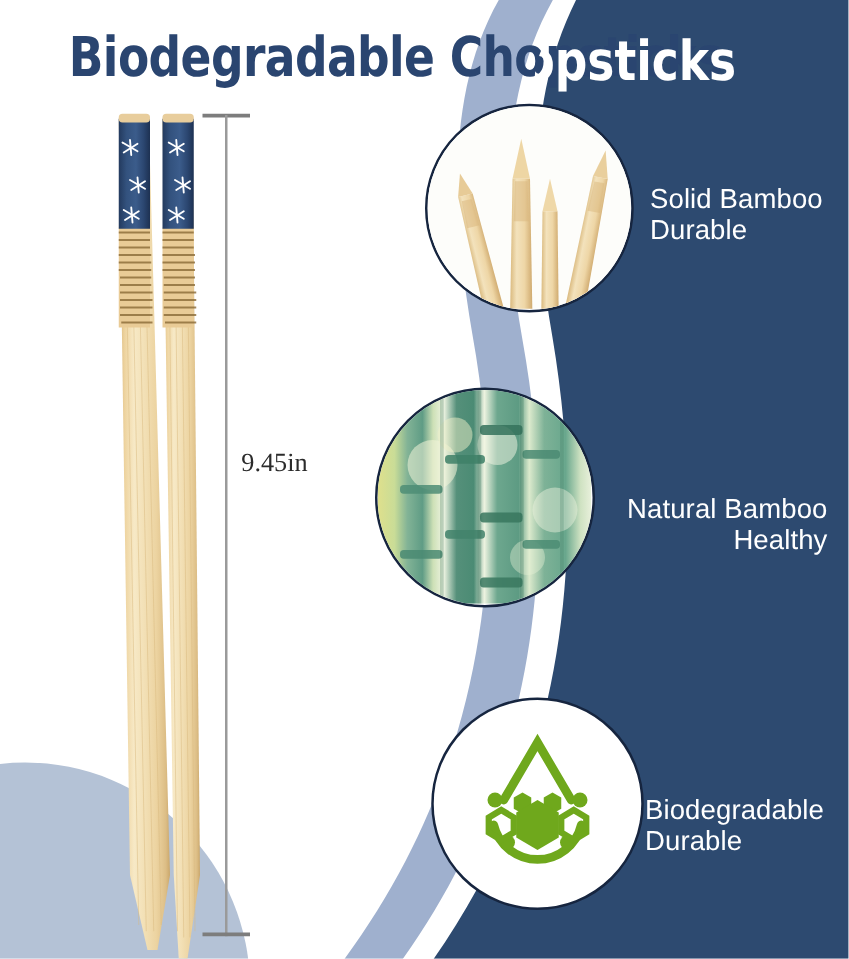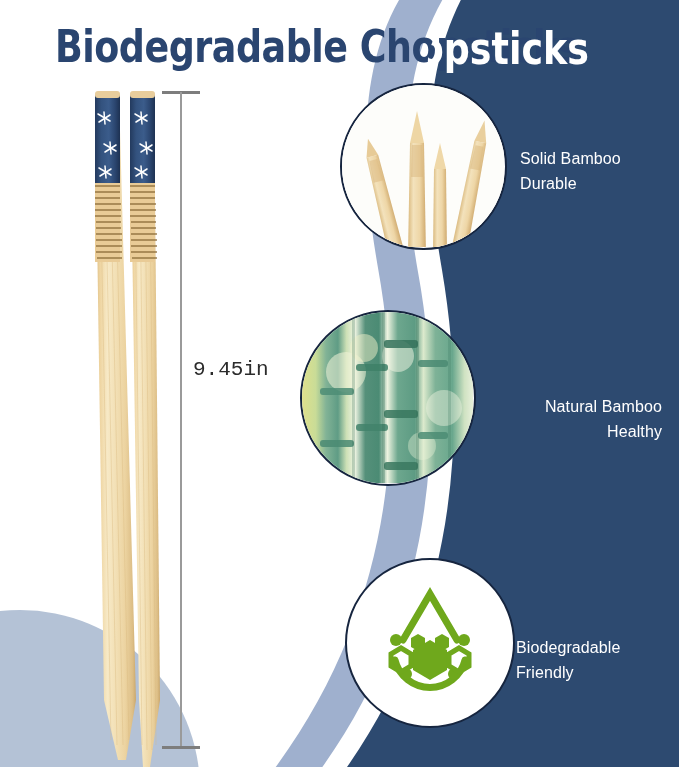--- a/index.html
+++ b/index.html
@@ -39,35 +39,35 @@
     background:#9a9a9a;z-index:7;
   }
   .measure-cap{
     position:absolute;width:38px;height:3px;background:#7d7d7d;z-index:7;left:162px;
   }
   .measure-cap.top{top:91px;}
   .measure-cap.bot{top:746px;}
   .measure-label{
     position:absolute;left:193px;top:358px;
     font-size:21px;color:#2b2b2b;
-    font-family:Liberation Mono, monospace;
+    font-family:Liberation Serif, serif;
     z-index:8;white-space:nowrap;
   }
 
   
   .feature{position:absolute;z-index:8;}
   .circle{
     position:absolute;border-radius:50%;
     border:2.5px solid #16253f;
     background:#fff;overflow:hidden;
     box-sizing:border-box;
   }
   .flabel{
     position:absolute;color:#ffffff;
-    font-size:16px;line-height:25px;
+    font-size:22px;line-height:25px;
     font-family:"Liberation Sans",sans-serif;
     white-space:pre-line;
     letter-spacing:.1px;
   }
 
   
   .eco-svg{position:absolute;left:50%;top:50%;transform:translate(-50%,-50%);}
 </style>
 </head>
 <body>
@@ -353,16 +353,16 @@
           <polygon points="65,62 82,72 82,92 65,102 48,92 48,72"></polygon>
         </g>
         <g stroke="#6fa81c" stroke-width="5" fill="none">
 
           <polygon points="36,70 46,76 46,88 36,94 26,88 26,76"></polygon>
           <polygon points="94,70 104,76 104,88 94,94 84,88 84,76"></polygon>
         </g>
       </svg>
     </div>
     <div class="flabel" style="left:516px;top:635px;width:160px;">Biodegradable
-Friendly</div>
+Durable</div>
   </div>
 
 </div>
 
 </body></html>

